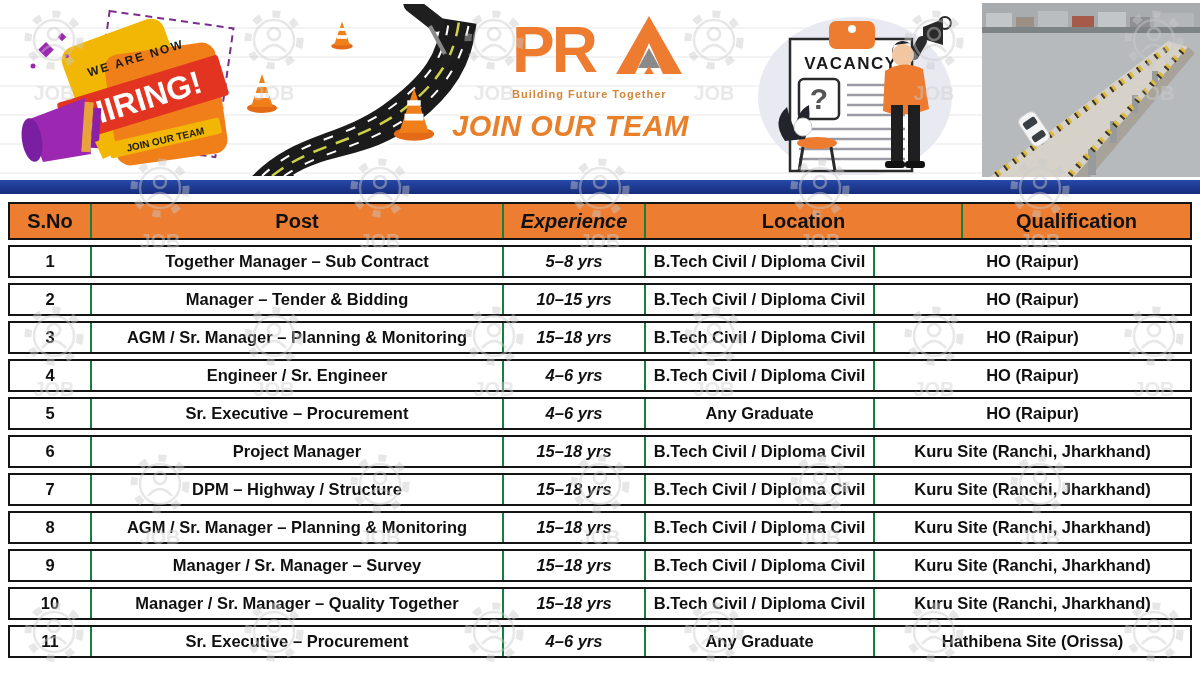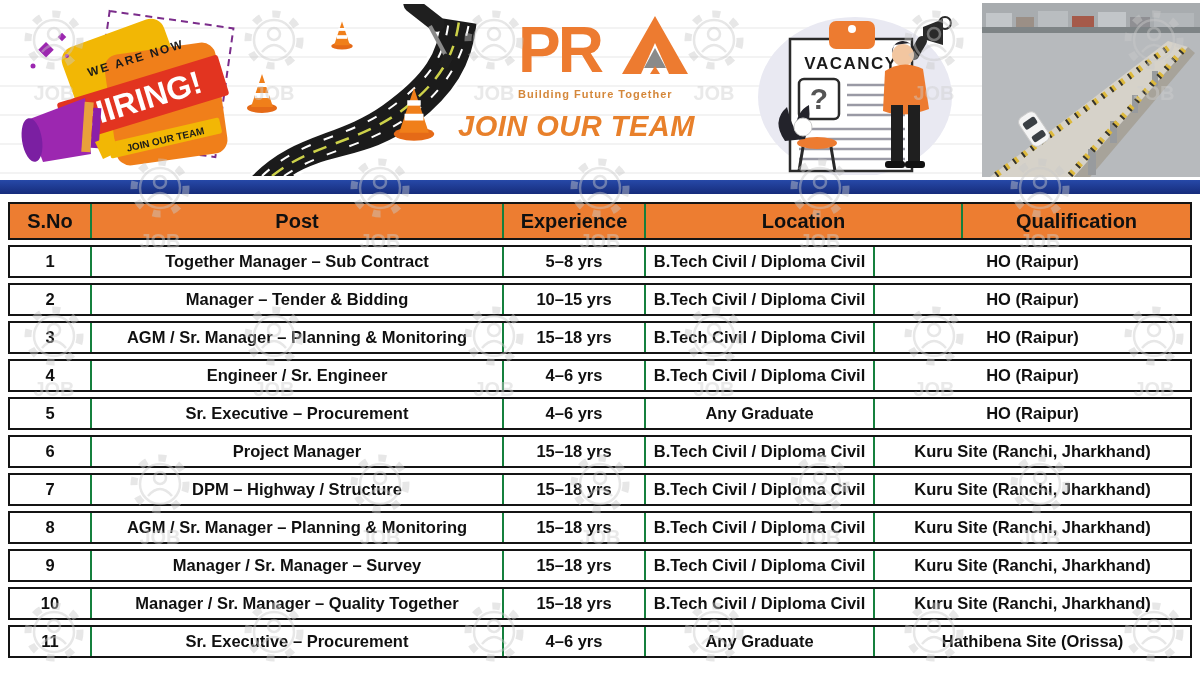--- a/index.html
+++ b/index.html
@@ -5,21 +5,21 @@
   html,body{margin:0;padding:0;}
   .page{position:relative;width:1200px;height:676px;background:#ffffff;overflow:hidden;
         font-family:"Liberation Sans", sans-serif;}
 
   
   .banner{position:absolute;left:0;top:0;width:1200px;height:180px;
           background:repeating-linear-gradient(#ffffff 0 27px, #f3f3f3 27px 29px);}
   .illus{position:absolute;}
 
   
-  .logo-block{position:absolute;left:450px;top:8px;width:260px;height:168px;margin-left:6px;}
+  .logo-block{position:absolute;left:450px;top:8px;width:260px;height:168px;}
   .logo-svg{position:absolute;left:62px;top:2px;}
   .tagline{position:absolute;left:62px;top:80px;width:190px;text-align:left;
            font-size:11px;font-weight:700;color:#d4873a;letter-spacing:1px;}
   .join-team{position:absolute;left:2px;top:102px;width:258px;
              font-size:29px;font-weight:800;font-style:italic;color:#E8802B;letter-spacing:.5px;}
 
   
   .blue-bar{position:absolute;left:0;top:180px;width:1200px;height:14px;
             background:linear-gradient(180deg,#2749a8 0%,#162c7c 100%);}
 
@@ -28,21 +28,21 @@
   .trow{display:flex;align-items:stretch;border:2px solid #141414;background:#fff;
         height:29px;margin-bottom:5px;}
   .trow.thead-row{background:#ED7D31;height:34px;}
   .tcell{display:flex;align-items:center;justify-content:center;text-align:center;
          border-left:2px solid #15803d;font-size:16.5px;font-weight:700;color:#101010;
          line-height:1;}
   .tcell:first-child{border-left:none;}
   .thead-row .tcell{font-size:20px;}
   .col0{width:80px;flex:none;}
   .col1{width:410px;flex:none;}
-  .col2{width:140px;flex:none;}
+  .col2{width:140px;flex:none;font-style:italic;}
   .col3{width:227px;flex:none;}
   .col4{flex:1;}
 
   
   .watermark-layer{position:absolute;left:0;top:0;width:1025px;height:676px;
                    pointer-events:none;z-index:6;}
   .wm{position:absolute;width:80px;height:104px;opacity:.45;mix-blend-mode:multiply;}
 </style>
 </head>
 <body>

